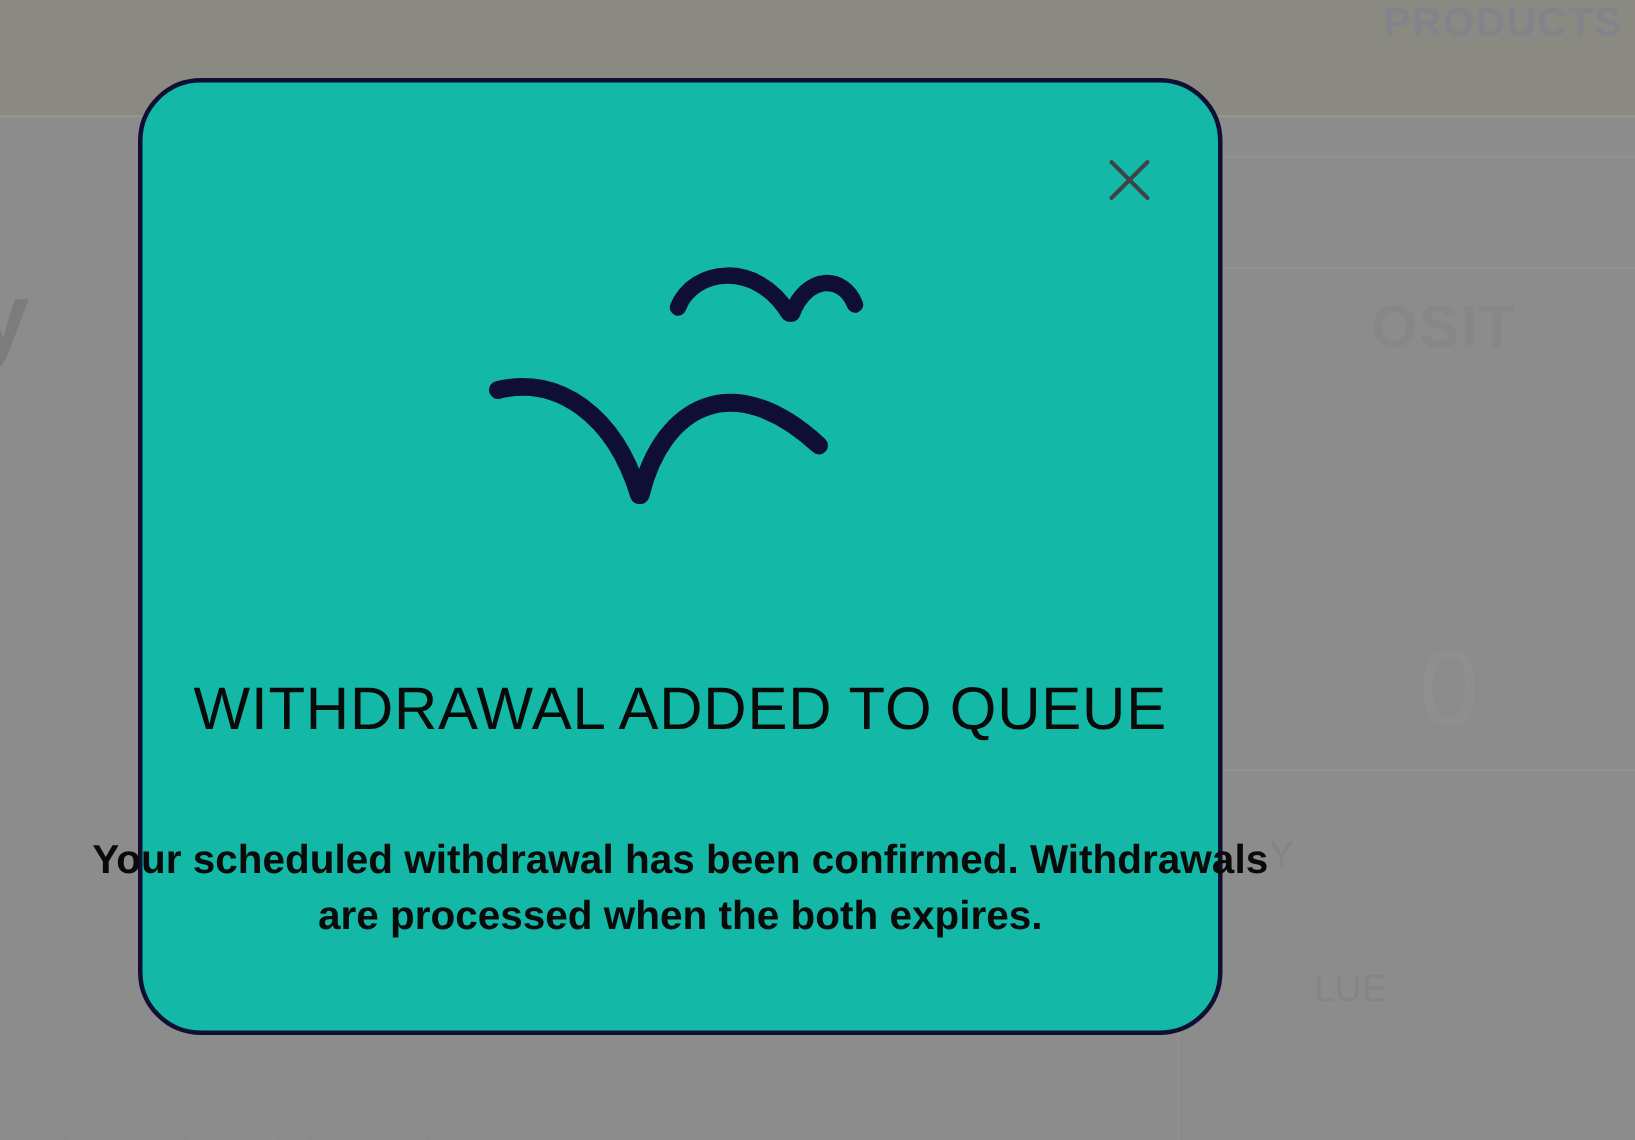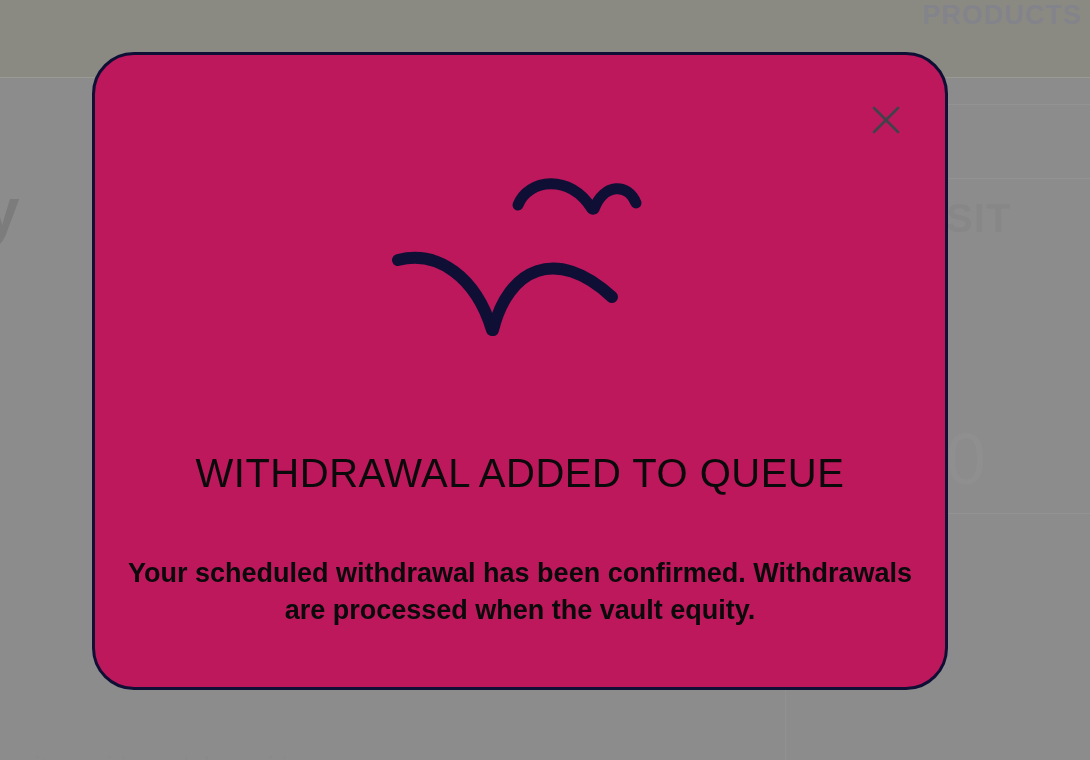--- a/index.html
+++ b/index.html
@@ -139,24 +139,24 @@
     text-align: center;
     font-size: 15px;
     color: #8b8b93;
   }
 
   
   #modal {
     position: absolute;
     left: 92px;
     top: 52px;
-    width: 856px;
+    width: 723px;
     height: 638px;
     box-sizing: border-box;
-    background: #be185d;
+    background: #14b8a6;
     border: 3px solid #0f0f35;
     border-radius: 42px;
   }
 
   #close-button {
     position: absolute;
     top: 48px;
     right: 42px;
     width: 34px;
     height: 34px;
@@ -251,16 +251,16 @@
         <path d="M128 40 C138 14, 180 8, 202 44" fill="none" stroke="#0f0f35" stroke-width="11" stroke-linecap="round"></path>
         <path d="M204 44 C214 18, 238 18, 246 38" fill="none" stroke="#0f0f35" stroke-width="11" stroke-linecap="round"></path>
 
         <path d="M8 95 C48 85, 86 112, 102 165" fill="none" stroke="#0f0f35" stroke-width="12" stroke-linecap="round"></path>
         <path d="M103 165 C118 104, 166 80, 222 132" fill="none" stroke="#0f0f35" stroke-width="12" stroke-linecap="round"></path>
       </svg>
     </div>
 
     <div id="modal-title">WITHDRAWAL ADDED TO QUEUE</div>
 
-    <div id="modal-body">Your scheduled withdrawal has been confirmed. Withdrawals are processed when the vault equity.</div>
+    <div id="modal-body">Your scheduled withdrawal has been confirmed. Withdrawals are processed when the both expires.</div>
   </div>
 
 </div>
 
 </body></html>

